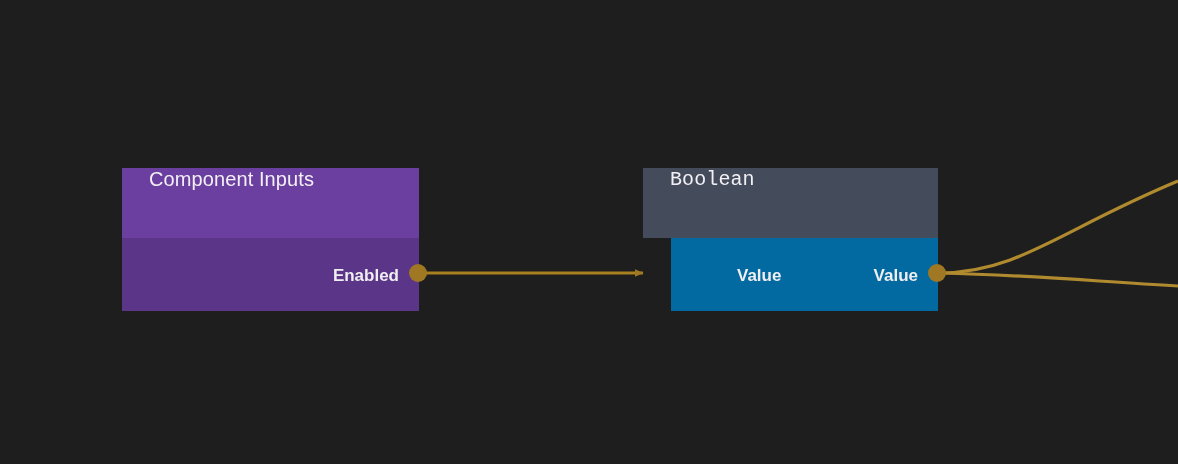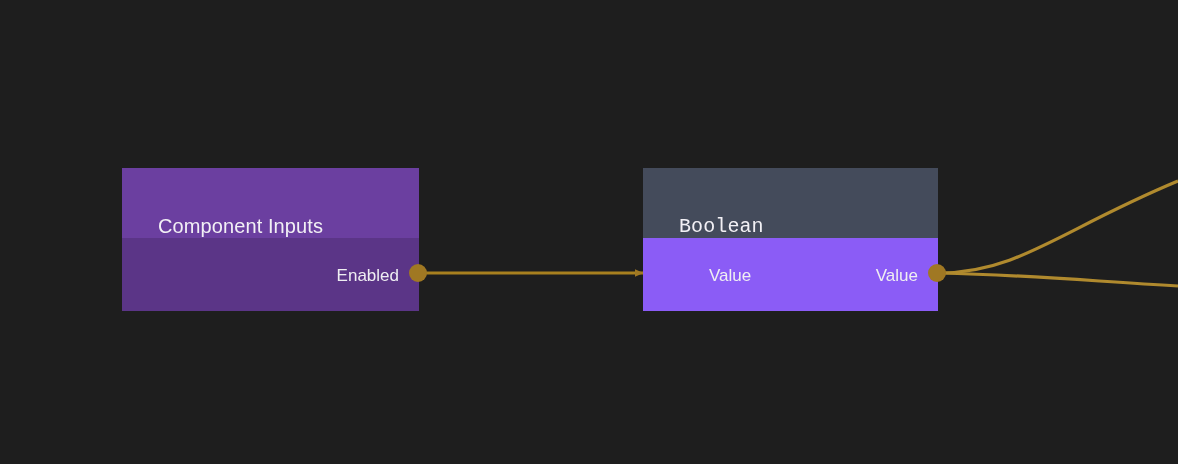--- a/index.html
+++ b/index.html
@@ -24,23 +24,23 @@
     pointer-events: none;
   }
   .node {
     position: absolute;
     display: flex;
     flex-direction: column;
     overflow: hidden;
   }
   .node-header {
     display: flex;
-    align-items: flex-end;
+    align-items: flex-start;
     box-sizing: border-box;
-    padding: 0 36px;
+    padding: 0 27px;
   }
   .node-title {
     font-size: 20px;
     font-weight: 400;
     color: #f2f0f5;
     letter-spacing: 0.1px;
     white-space: nowrap;
   }
   .node-body {
     flex: 1;
@@ -50,21 +50,21 @@
     position: absolute;
     left: 0;
     right: 0;
     display: flex;
     align-items: center;
     box-sizing: border-box;
     padding: 0 20px;
   }
   .port-label {
     font-size: 17px;
-    font-weight: 400;
+    font-weight: 700;
     color: #efeef2;
     white-space: nowrap;
     padding-left: 46px;
   }
   .port-row.out {
     justify-content: flex-end;
   }
   .port-row.in {
     justify-content: flex-start;
   }
@@ -90,21 +90,22 @@
     top: 168px;
     width: 295px;
     height: 143px;
   }
   #node-boolean .node-header {
     height: 70px;
     background: #444b5b;
     font-family: Liberation Mono, monospace;
   }
   #node-boolean .node-body {
-    background: #8b5cf6;
+    background: #0369a1;
+    margin-left: 28px;
   }
 
   .port-dot {
     position: absolute;
     width: 18px;
     height: 18px;
     border-radius: 50%;
     background: #a07823;
   }
 </style>

